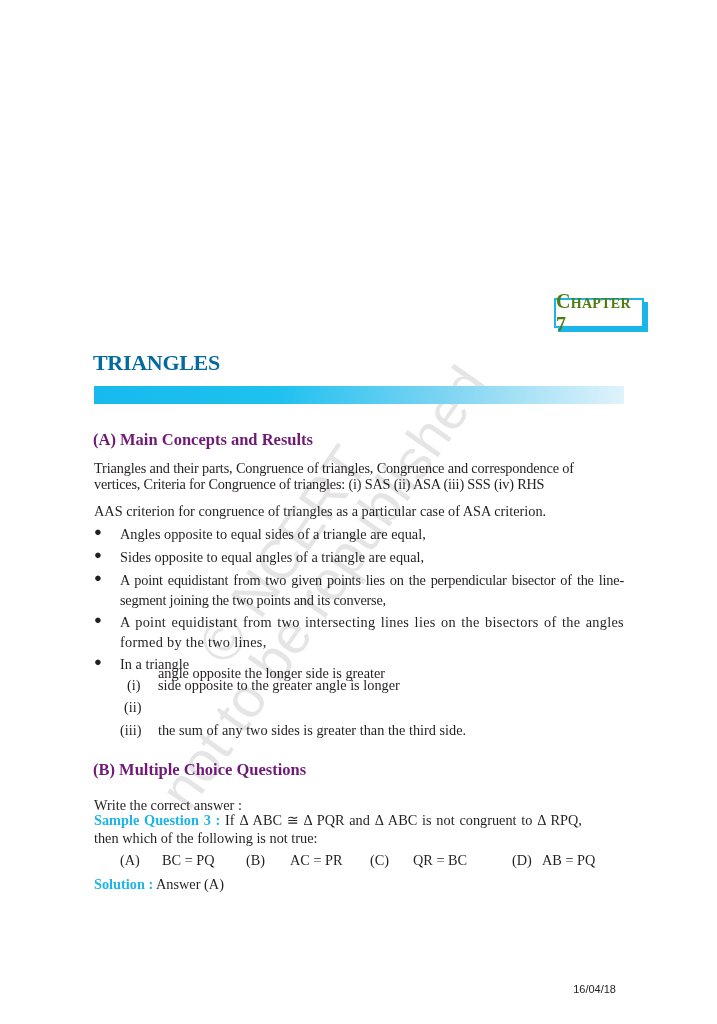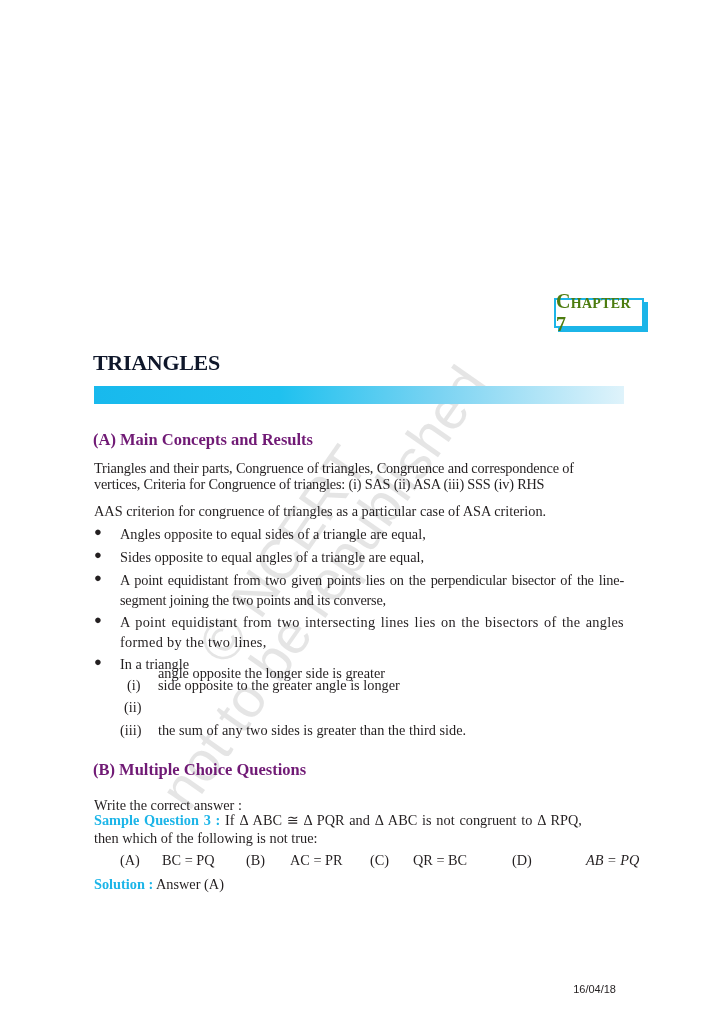--- a/index.html
+++ b/index.html
@@ -8,21 +8,21 @@
   .abs { position: absolute; }
   .cyan { color: #1cb5e8; }
 
   .chapter-box { left: 530px; top: 298px; width: 86px; height: 26px;
     border: 2px solid #1cb5e8; background: #fff; box-shadow: 4px 4px 0 #1cb5e8;
     display: flex; align-items: center; justify-content: center;
     font-family: "Liberation Serif", serif; font-weight: bold; color: #4d7c0f;
     font-size: 20px; font-variant: small-caps; letter-spacing: 0.3px; margin-left: 24px; }
 
   .chapter-title { left: 93px; top: 350px; font-size: 22px; font-weight: bold;
-    color: #0f172a; letter-spacing: -0.3px; }
+    color: #0369a1; letter-spacing: -0.3px; }
 
   .title-bar { left: 94px; top: 386px; width: 530px; height: 18px;
     background: linear-gradient(to right, #18b9ed 0%, #1fc1ef 35%, #7ad3f2 65%, #dff3fb 100%); }
 
   .section-head { left: 93px; font-size: 16.5px; font-weight: bold; color: #701a75; }
   .line { position: absolute; left: 94px; font-size: 14.3px; white-space: nowrap; }
 
   .bullet { position: absolute; left: 94px; font-size: 13px; }
   .btext { position: absolute; left: 120px; width: 504px; font-size: 14.3px; line-height: 20px; text-align: justify; }
 
@@ -92,20 +92,20 @@
 <div class="option" style="left:120px;">(A)</div>
 <div class="option" style="left:162px;">BC = PQ</div>
 
 <div class="option" style="left:246px;">(B)</div>
 <div class="option" style="left:290px;">AC = PR</div>
 
 <div class="option" style="left:370px;">(C)</div>
 <div class="option" style="left:413px;">QR = BC</div>
 
 <div class="option" style="left:512px;">(D)</div>
-<div class="option" style="left:586px;font-style:italic;">AB = PQ</div>
+<div class="option" style="left:542px;">AB = PQ</div>
 
 <div class="line" style="top:876px;">
   <span class="cyan" style="font-weight:bold;margin-top:40px;">Solution :</span>
   <span>Answer (A)</span>
 </div>
 
 <div class="abs date">16/04/18</div>
 
 </body></html>

